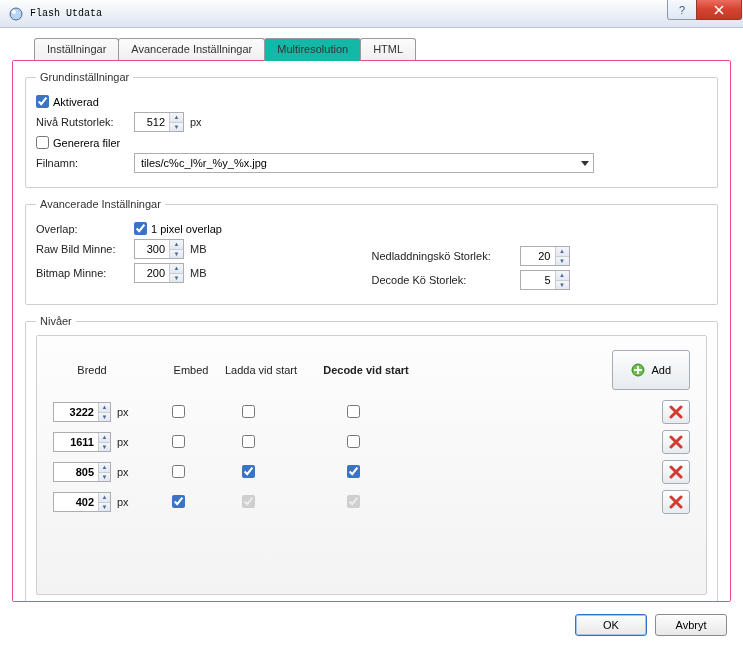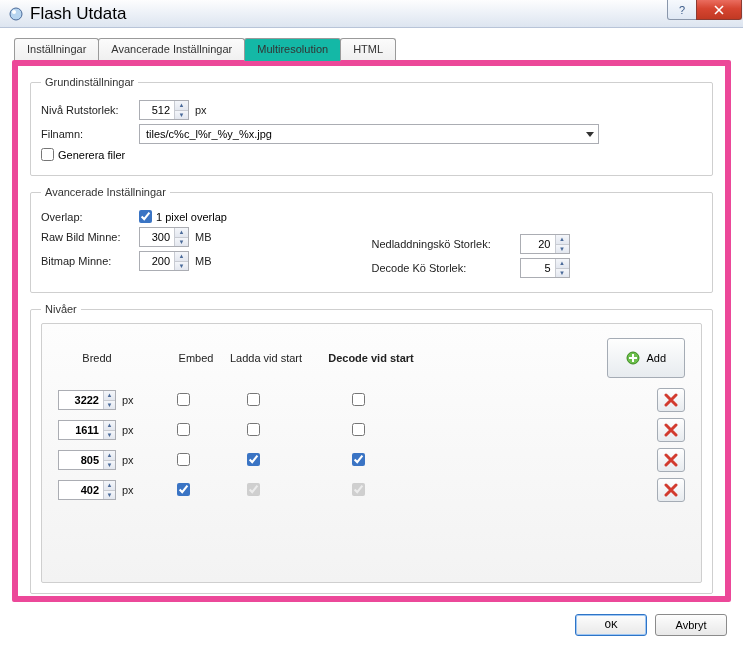--- a/index.html
+++ b/index.html
@@ -1,33 +1,33 @@
 <!DOCTYPE html>
 <html><head>
 <meta charset="utf-8">
 <style>
 * { box-sizing: border-box; margin: 0; padding: 0; font-family: "Segoe UI", Tahoma, sans-serif; font-size: 11px; }
 body { background: #fff; width: 743px; height: 646px; overflow: hidden; }
 
 .titlebar { height: 28px; background: linear-gradient(#fdfdfe, #eef2f8 45%, #dde5f0); display: flex; align-items: center; padding-left: 8px; border-bottom: 1px solid #b8c4d8; position: relative; }
 .titlebar .icon { width: 16px; height: 16px; margin-right: 6px; }
-.titlebar .title { color: #000; font-size: 17px; }
+.titlebar .title { color: #000; font-size: 10px; font-family: Liberation Mono, monospace; }
 .titlebar .ctrls { position: absolute; right: 0; top: 0; display: flex; }
 .titlebar .btn { width: 30px; height: 20px; border: 1px solid #8a97ab; border-top: none; background: linear-gradient(#f6f9fd,#dfe8f4); display:flex;align-items:center;justify-content:center; margin-left:-1px;}
 .titlebar .btn.help { border-bottom-left-radius:3px; }
 .titlebar .btn.close { width: 46px; background: linear-gradient(#ea6d5f,#d64531 45%,#c13923); border-color:#8b3b32; border-bottom-right-radius:3px; margin-right:1px;}
 .titlebar .btn.close svg { stroke:#fff; }
 
 .content { padding: 10px 12px 0 12px; height: calc(100% - 28px - 42px); }
 
-.tabs { display:flex; margin-left:2px; position:relative; z-index:2; }
+.tabs { display:flex; margin-left:22px; position:relative; z-index:2; }
 .tab { padding: 4px 12px 5px; border:1px solid #9a9a9a; border-bottom:none; background:linear-gradient(#fbfbfb,#f0f0f0); margin-right:-1px; border-top-left-radius:3px; border-top-right-radius:3px; color:#333; cursor:pointer;}
 .tab.active { background:#14b8a6; padding-bottom:6px; margin-bottom:-1px; position:relative; z-index:3;}
 
-.tabpanel { border:6px solid #ec4899; background:#fff; height: calc(100% - 24px); border-radius:2px; padding:10px 12px; overflow:auto;}
+.tabpanel { border:1px solid #ec4899; background:#fff; height: calc(100% - 24px); border-radius:2px; padding:10px 12px; overflow:auto;}
 
 fieldset { border:1px solid #cfcfcf; border-radius:2px; padding:8px 10px 10px; margin-bottom:10px; }
 legend { padding:0 4px; color:#333; }
 
 .row { display:flex; align-items:center; margin:4px 0; }
 .lbl { color:#222; }
 .lbl-w { width: 98px; }
 
 input[type=checkbox] { width:13px;height:13px; accent-color:#3a74c4; }
 .chk-lbl { margin-left:4px; }
@@ -61,21 +61,21 @@
 .lvl-row .spin { width:58px; }
 .lvl-row .spin input { width:44px;font-weight:bold; }
 .lvl-row .col-embed { width:40px; text-align:center; margin-left:30px;}
 .lvl-row .col-lvs { width:100px; text-align:center;}
 .lvl-row .col-dvs { width:110px; text-align:center;}
 .del-btn { margin-left:auto; width:28px; height:24px; border:1px solid #a5acb5; background:linear-gradient(#fefefe,#e7ebef); border-radius:3px; display:flex; align-items:center; justify-content:center; cursor:pointer;}
 .x-icon { width:14px; height:14px; }
 
 .footer { height:42px; display:flex; align-items:center; justify-content:flex-end; padding:0 16px; gap:8px;}
 .footer button { height:22px; width:72px; border:1px solid #8b8b8b; border-radius:3px; background:linear-gradient(#fdfdfd,#e8e8e8); cursor:pointer;}
-.footer button.ok { border:1px solid #2e74c6; box-shadow: inset 0 0 0 1px #9dc6f4; font-family: Liberation Mono, monospace;}
+.footer button.ok { border:1px solid #2e74c6; box-shadow: inset 0 0 0 1px #9dc6f4;}
 </style>
 </head>
 <body>
 
 <div class="titlebar">
   <span class="icon">
     <svg viewBox="0 0 16 16">
         <circle cx="8" cy="8" r="6" fill="#b7d5f0" stroke="#4a6a99"></circle>
         <circle cx="6" cy="6" r="2" fill="#fff"></circle>
       </svg>
@@ -102,44 +102,48 @@
     <div class="tab">Avancerade Inställningar</div>
     <div class="tab active">Multiresolution</div>
     <div class="tab">HTML</div>
   </div>
 
   <div class="tabpanel">
 
     <fieldset>
       <legend>Grundinställningar</legend>
       <div class="row">
+        <input type="checkbox" id="cb-enabled" checked="" style="">
+        <label class="chk-lbl" for="cb-enabled">Aktiverad</label>
+      </div>
+      <div class="row">
         <span class="lbl lbl-w">Nivå Rutstorlek:</span>
         <span class="spin">
           <input type="text" value="512" style="">
           <span class="arrows">
               <button>▲</button>
               <button>▼</button>
             </span>
         </span>
         <span class="unit">px</span>
+      </div>
+      <div class="row">
+        <input type="checkbox" id="cb-gen" style="">
+        <label class="chk-lbl" for="cb-gen">Generera filer</label>
       </div>
       <div class="row">
         <span class="lbl lbl-w">Filnamn:</span>
         <span class="combo">
           <input type="text" value="tiles/c%c_l%r_%y_%x.jpg" style="">
           <span class="drop">
               <svg width="8" height="5" viewBox="0 0 8 5">
                 <path d="M0 0 L8 0 L4 5 Z" fill="#333"></path>
               </svg>
             </span>
         </span>
-      </div>
-      <div class="row">
-        <input type="checkbox" id="cb-gen" style="">
-        <label class="chk-lbl" for="cb-gen">Generera filer</label>
       </div>
     </fieldset>
 
     <fieldset>
       <legend>Avancerade Inställningar</legend>
       <div class="adv-grid">
         <div class="adv-col">
           <div class="row">
             <span class="lbl lbl-w">Overlap:</span>
             <input type="checkbox" id="cb-ov" checked="" style="">

